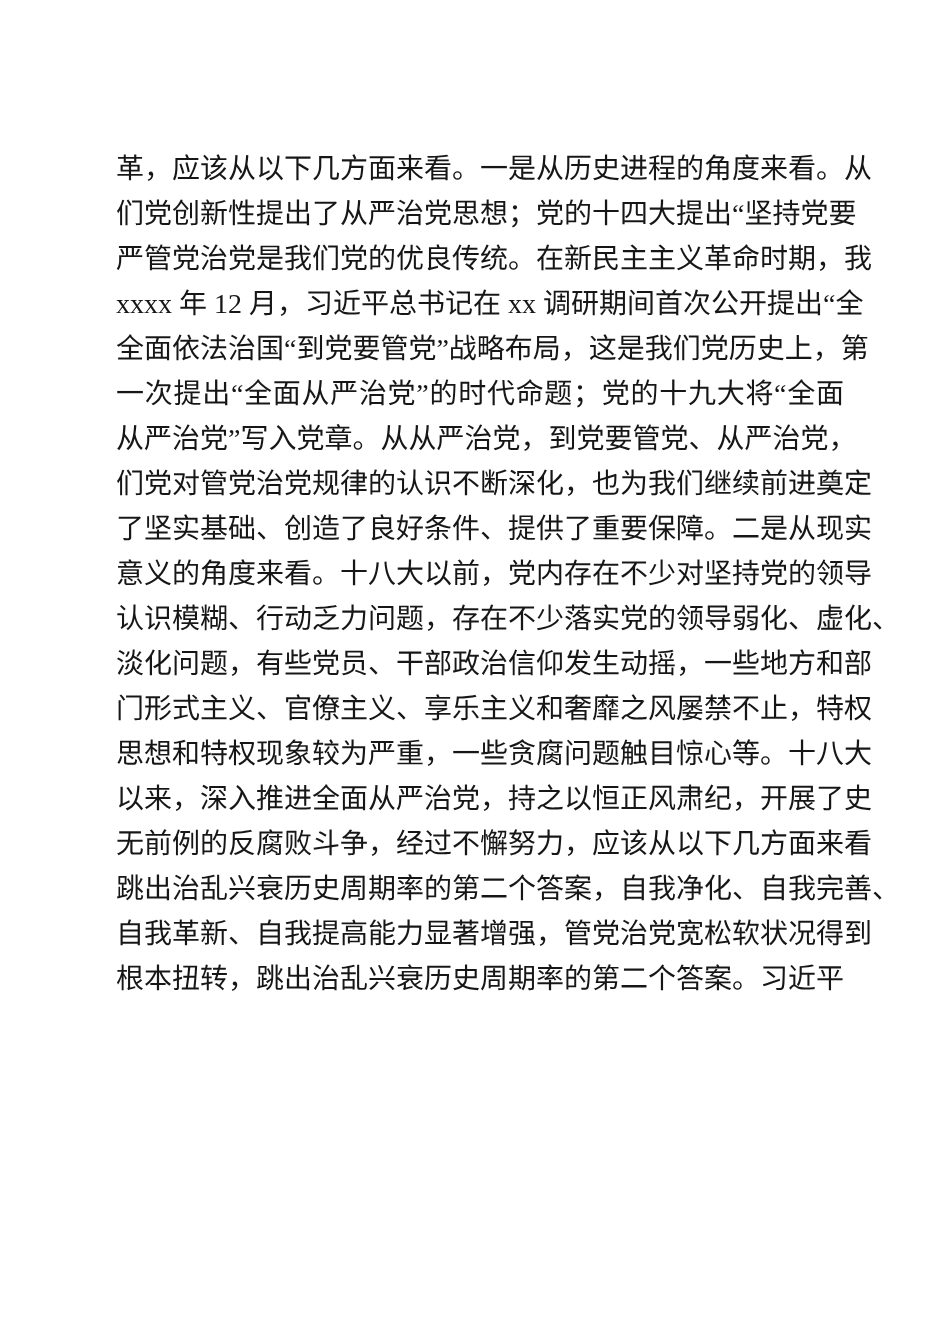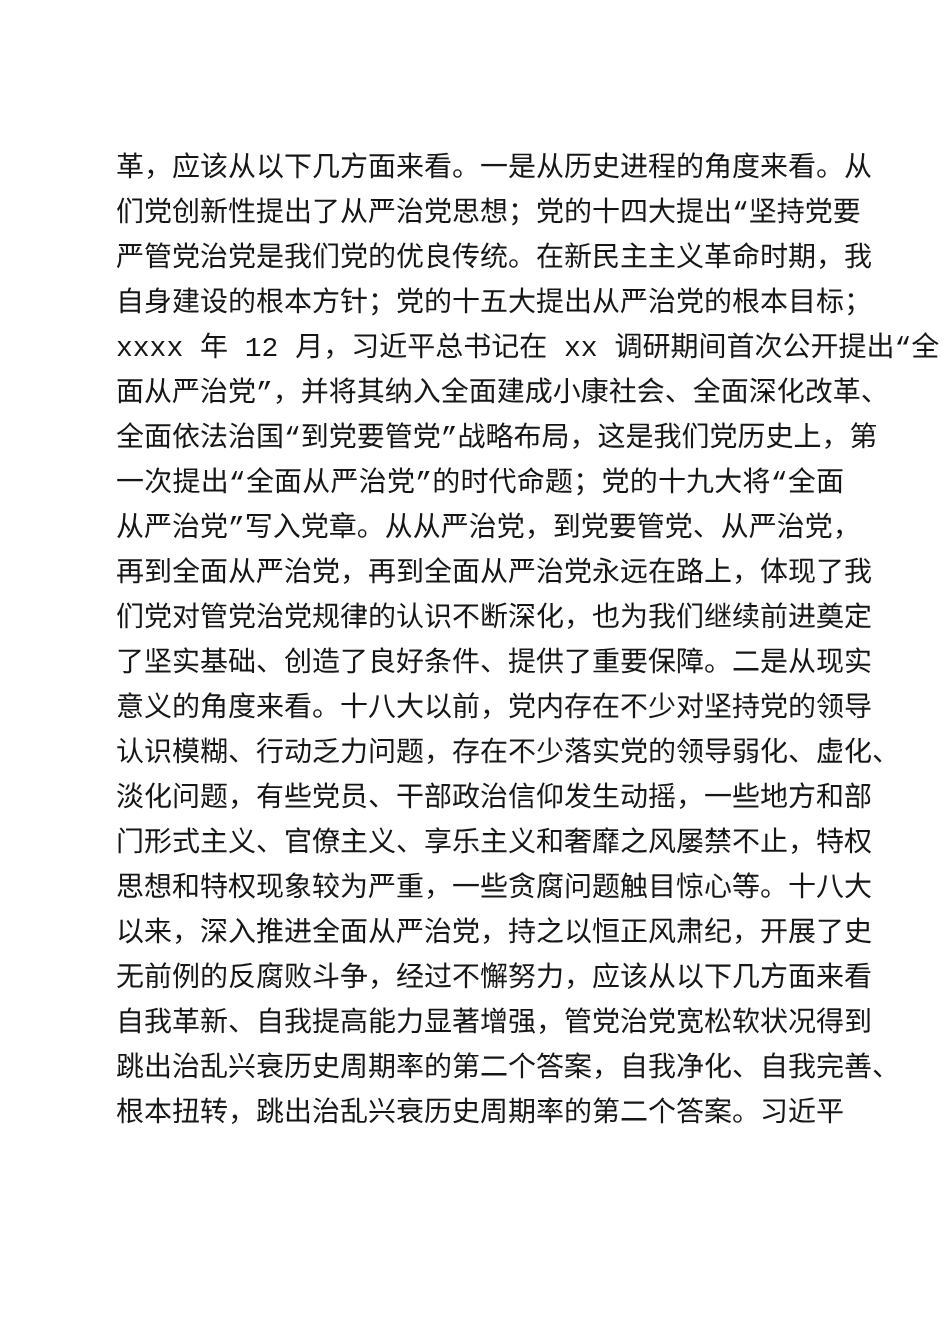--- a/index.html
+++ b/index.html
@@ -6,21 +6,21 @@
     margin: 0;
     padding: 0;
     background: #ffffff;
   }
   .page {
     position: relative;
     width: 950px;
     height: 1344px;
     background: #ffffff;
     overflow: hidden;
-    font-family: Liberation Mono, monospace;
+    font-family: Liberation Serif, serif;
   }
   .text-block {
     position: absolute;
     left: 116px;
     top: 146px;
     width: 728px;
     color: #161616;
   }
   .text-line {
     height: 45px;
@@ -36,33 +36,30 @@
   }
 </style>
 </head>
 <body>
 
 <div class="page">
   <div class="text-block">
       <div class="text-line">革，应该从以下几方面来看。一是从历史进程的角度来看。从</div>
       <div class="text-line">们党创新性提出了从严治党思想；党的十四大提出“坚持党要</div>
       <div class="text-line">严管党治党是我们党的优良传统。在新民主主义革命时期，我</div>
-      <div class="text-line">自身建设的根本方针；党的十五大提出从严治党的根本目标；</div>
       <div class="text-line">xxxx 年 12 月，习近平总书记在 xx 调研期间首次公开提出“全</div>
-      <div class="text-line">面从严治党”，并将其纳入全面建成小康社会、全面深化改革、</div>
       <div class="text-line">全面依法治国“到党要管党”战略布局，这是我们党历史上，第</div>
       <div class="text-line">一次提出“全面从严治党”的时代命题；党的十九大将“全面</div>
       <div class="text-line">从严治党”写入党章。从从严治党，到党要管党、从严治党，</div>
-      <div class="text-line">再到全面从严治党，再到全面从严治党永远在路上，体现了我</div>
       <div class="text-line">们党对管党治党规律的认识不断深化，也为我们继续前进奠定</div>
       <div class="text-line">了坚实基础、创造了良好条件、提供了重要保障。二是从现实</div>
       <div class="text-line">意义的角度来看。十八大以前，党内存在不少对坚持党的领导</div>
       <div class="text-line">认识模糊、行动乏力问题，存在不少落实党的领导弱化、虚化、</div>
       <div class="text-line">淡化问题，有些党员、干部政治信仰发生动摇，一些地方和部</div>
       <div class="text-line">门形式主义、官僚主义、享乐主义和奢靡之风屡禁不止，特权</div>
       <div class="text-line">思想和特权现象较为严重，一些贪腐问题触目惊心等。十八大</div>
       <div class="text-line">以来，深入推进全面从严治党，持之以恒正风肃纪，开展了史</div>
       <div class="text-line">无前例的反腐败斗争，经过不懈努力，应该从以下几方面来看</div>
+      <div class="text-line">跳出治乱兴衰历史周期率的第二个答案，自我净化、自我完善、</div>
       <div class="text-line">自我革新、自我提高能力显著增强，管党治党宽松软状况得到</div>
-      <div class="text-line">跳出治乱兴衰历史周期率的第二个答案，自我净化、自我完善、</div>
       <div class="text-line">根本扭转，跳出治乱兴衰历史周期率的第二个答案。习近平</div>
     </div>
 </div>
 
 </body></html>

